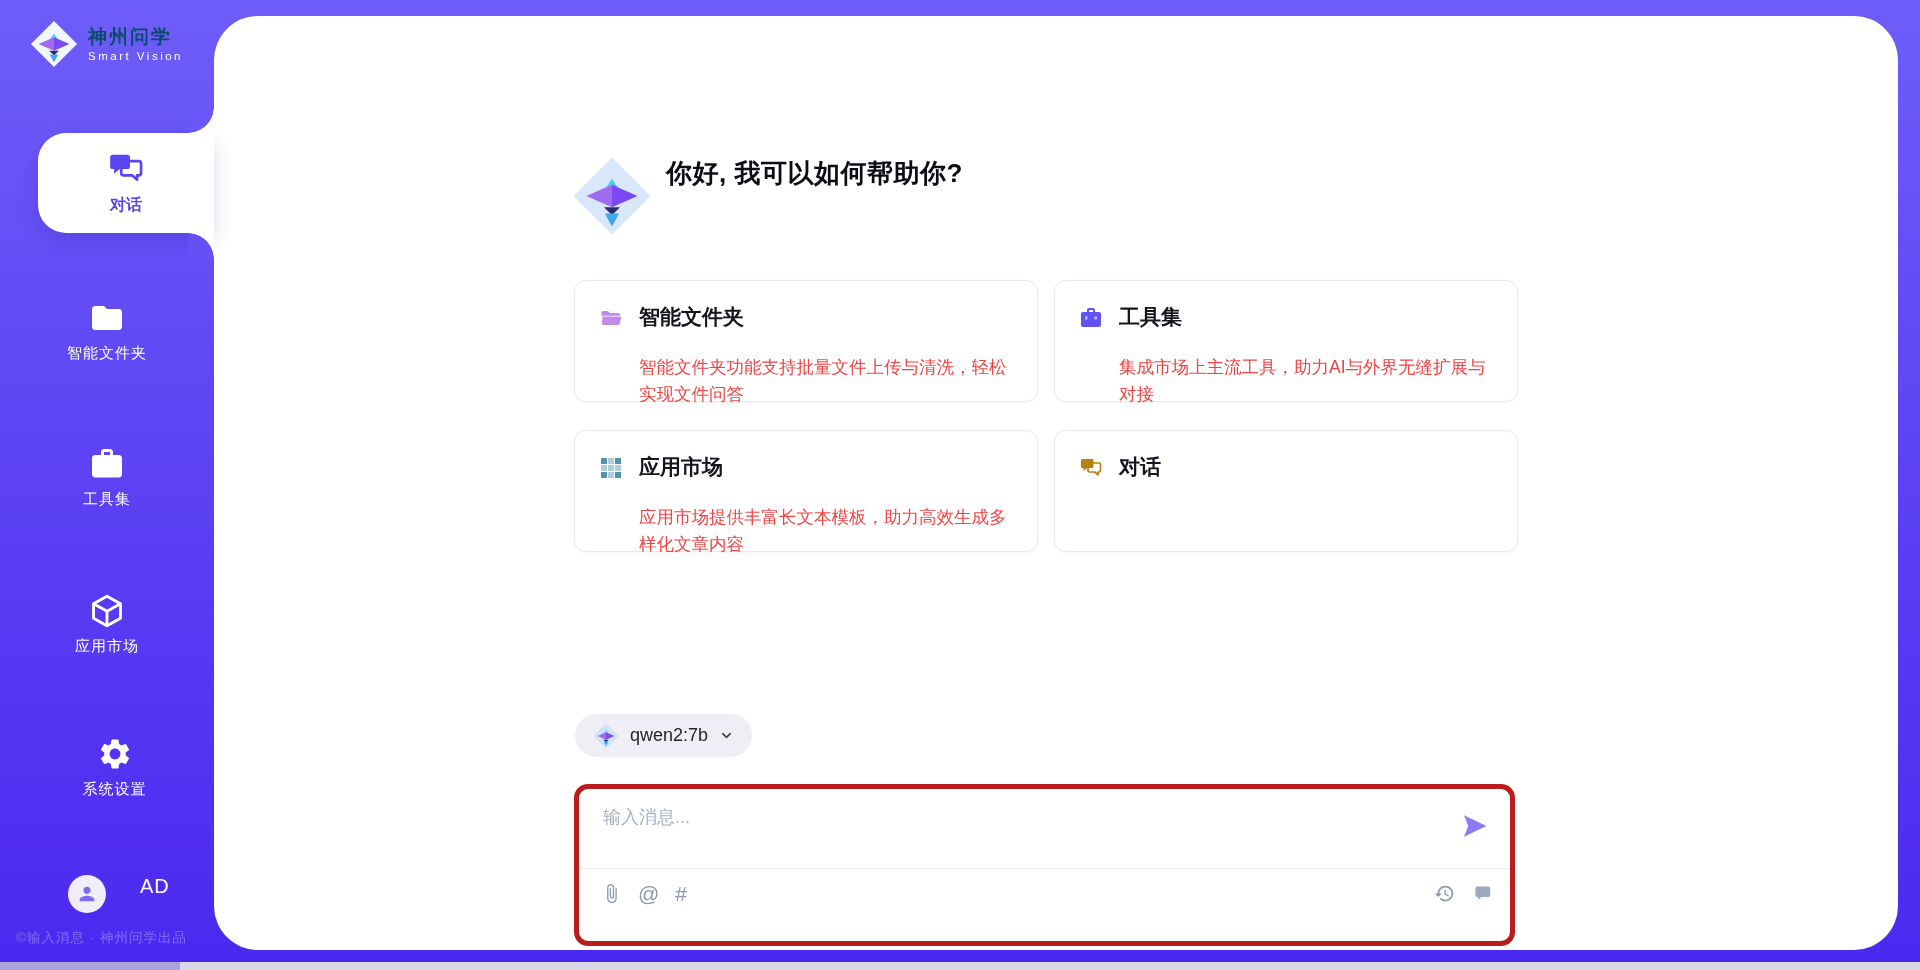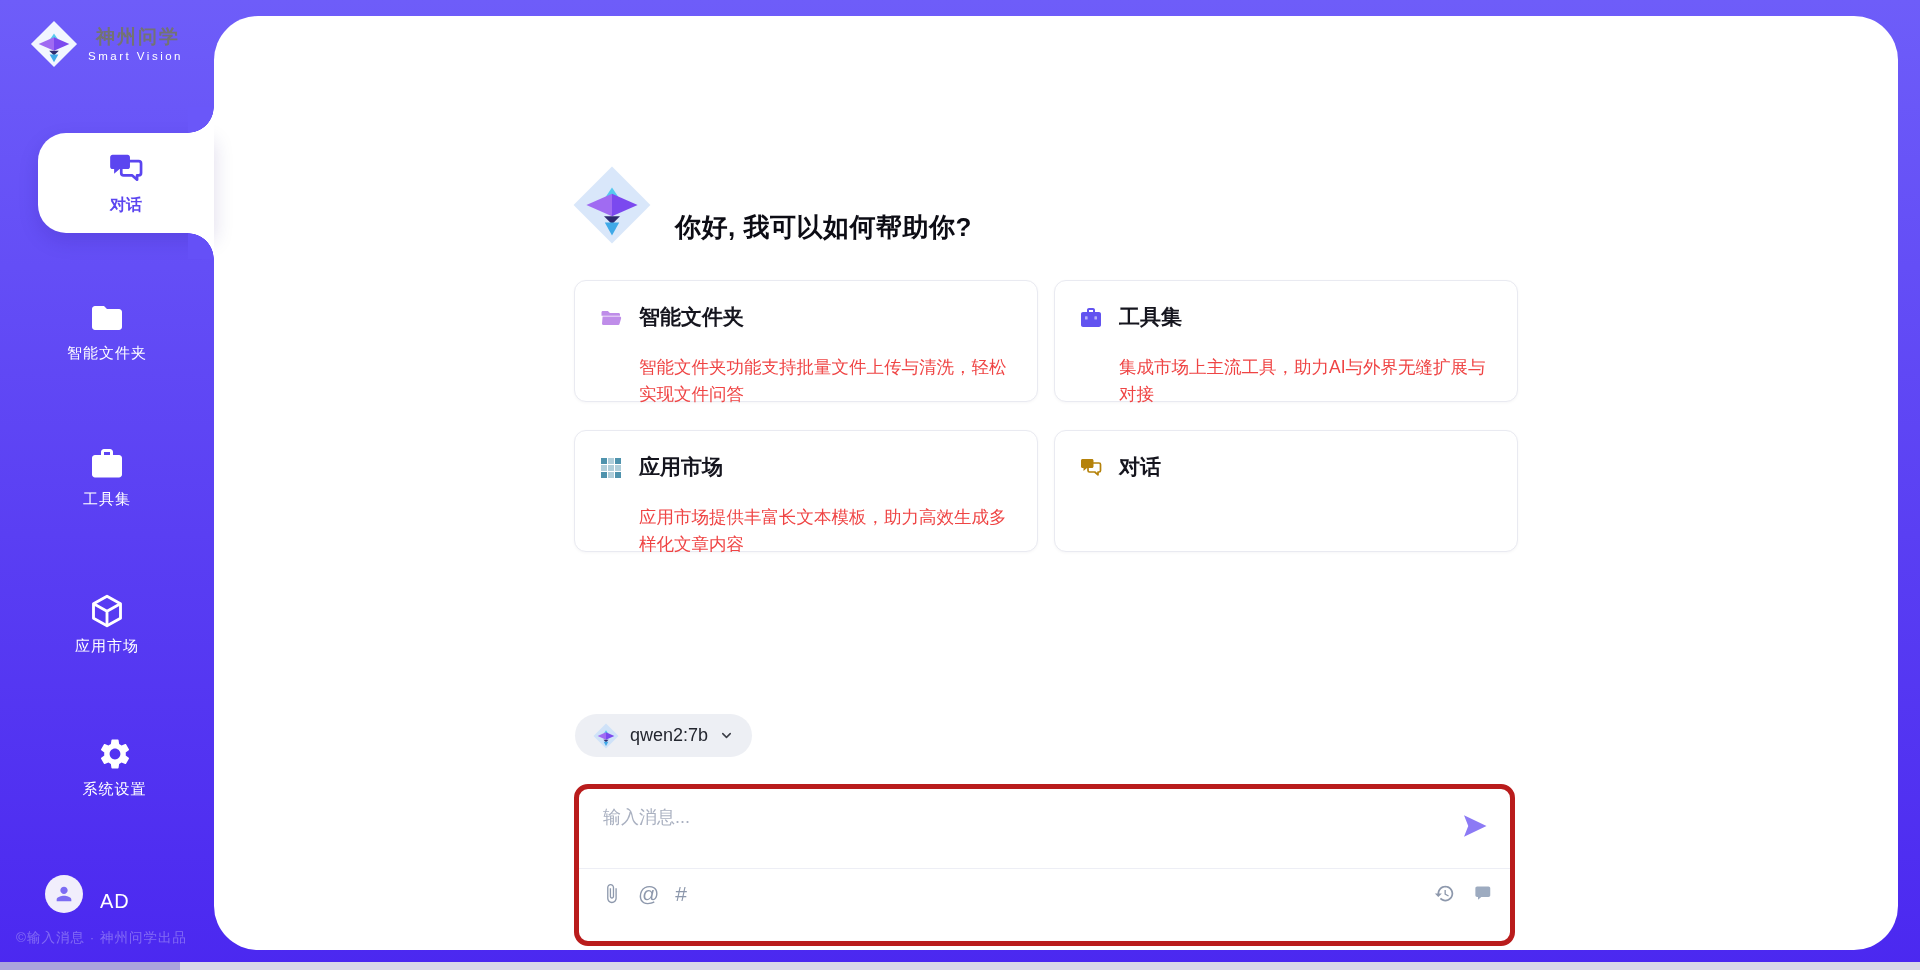--- a/index.html
+++ b/index.html
@@ -7,21 +7,21 @@
   body {
     font-family:"Liberation Sans","DejaVu Sans",sans-serif;
     background:linear-gradient(180deg,#6e5df9 0%,#5a3ff3 55%,#4b28f0 100%);
     position:relative;
   }
   svg { display:block; }
 
   
   .sidebar { position:absolute; left:0; top:0; width:214px; height:100%; z-index:2; }
   .logo-row { position:absolute; top:20px; left:30px; display:flex; align-items:center; gap:10px; }
-  .brand-name { color:#737373; font-size:19px; font-weight:700; letter-spacing:2px; line-height:1.2;margin-left:8px; }
+  .brand-name { color:#0c4a6e; font-size:19px; font-weight:700; letter-spacing:2px; line-height:1.2; }
   .brand-sub  { color:#fff; font-size:11.5px; letter-spacing:2.5px; margin-top:2px; }
 
   .nav-active {
     position:absolute; top:133px; left:38px; right:0; height:100px;
     background:#fff; border-radius:28px 0 0 28px;
     display:flex; flex-direction:column; align-items:center; justify-content:center; gap:7px;
     color:#5b45f0; cursor:pointer;
     box-shadow:0 8px 20px rgba(35,15,120,.15);
   }
   .nav-active .nav-label { font-size:16px; font-weight:600; }
@@ -32,34 +32,34 @@
   .nav-item {
     position:absolute; left:0; width:214px; text-align:center; color:#fff; cursor:pointer;
   }
   .nav-item svg { margin:0 auto; }
   .nav-item .nav-label { display:block; margin-top:8px; font-size:15px; letter-spacing:1px; }
   .nav-folders  { top:300px; }
   .nav-toolset  { top:446px; }
   .nav-market   { top:593px; }
   .nav-settings { top:736px;padding-left:15px; }
 
-  .user-row { position:absolute; top:875px; left:45px; display:flex; align-items:flex-end; gap:17px; cursor:pointer; }
+  .user-row { position:absolute; top:875px; left:68px; display:flex; align-items:flex-start; gap:34px; cursor:pointer; }
   .avatar { width:38px; height:38px; border-radius:50%; background:#f1eefc; display:flex; align-items:center; justify-content:center; }
   .user-initials { color:#fff; font-size:20px; letter-spacing:1px; }
   .side-footer { position:absolute; top:929px; left:16px; color:rgba(255,255,255,.30); font-size:13.5px; letter-spacing:1px; }
 
   
   .panel {
     position:absolute; left:214px; top:16px; right:22px; bottom:20px;
     background:#fff; border-radius:44px; border-top-left-radius:44px; z-index:1;
   }
   
   .panel::before { content:""; position:absolute; left:0; top:117px; width:10px; height:142px; background:#fff; }
 
-  .greeting { position:absolute; left:358px; top:149px; display:flex; align-items:flex-end; gap:23px; }
+  .greeting { position:absolute; left:358px; top:140px; display:flex; align-items:flex-start; gap:14px; }
   .greeting h1 { font-size:26px; font-weight:700; color:#0c0c14; letter-spacing:.5px; }
 
   .cards { position:absolute; left:360px; top:264px; display:grid; grid-template-columns:464px 464px; gap:28px 16px; }
   .card {
     height:122px; background:#fff; border:1px solid #e9eaf1; border-radius:12px;
     padding:24px 14px 0 24px; display:flex; gap:16px; cursor:pointer;
     box-shadow:0 1px 3px rgba(25,25,60,.04);
   }
   .card-icon { flex:0 0 24px; margin-top:1px; }
   .card-title { font-size:21px; font-weight:700; color:#15151e; line-height:1.1; }

